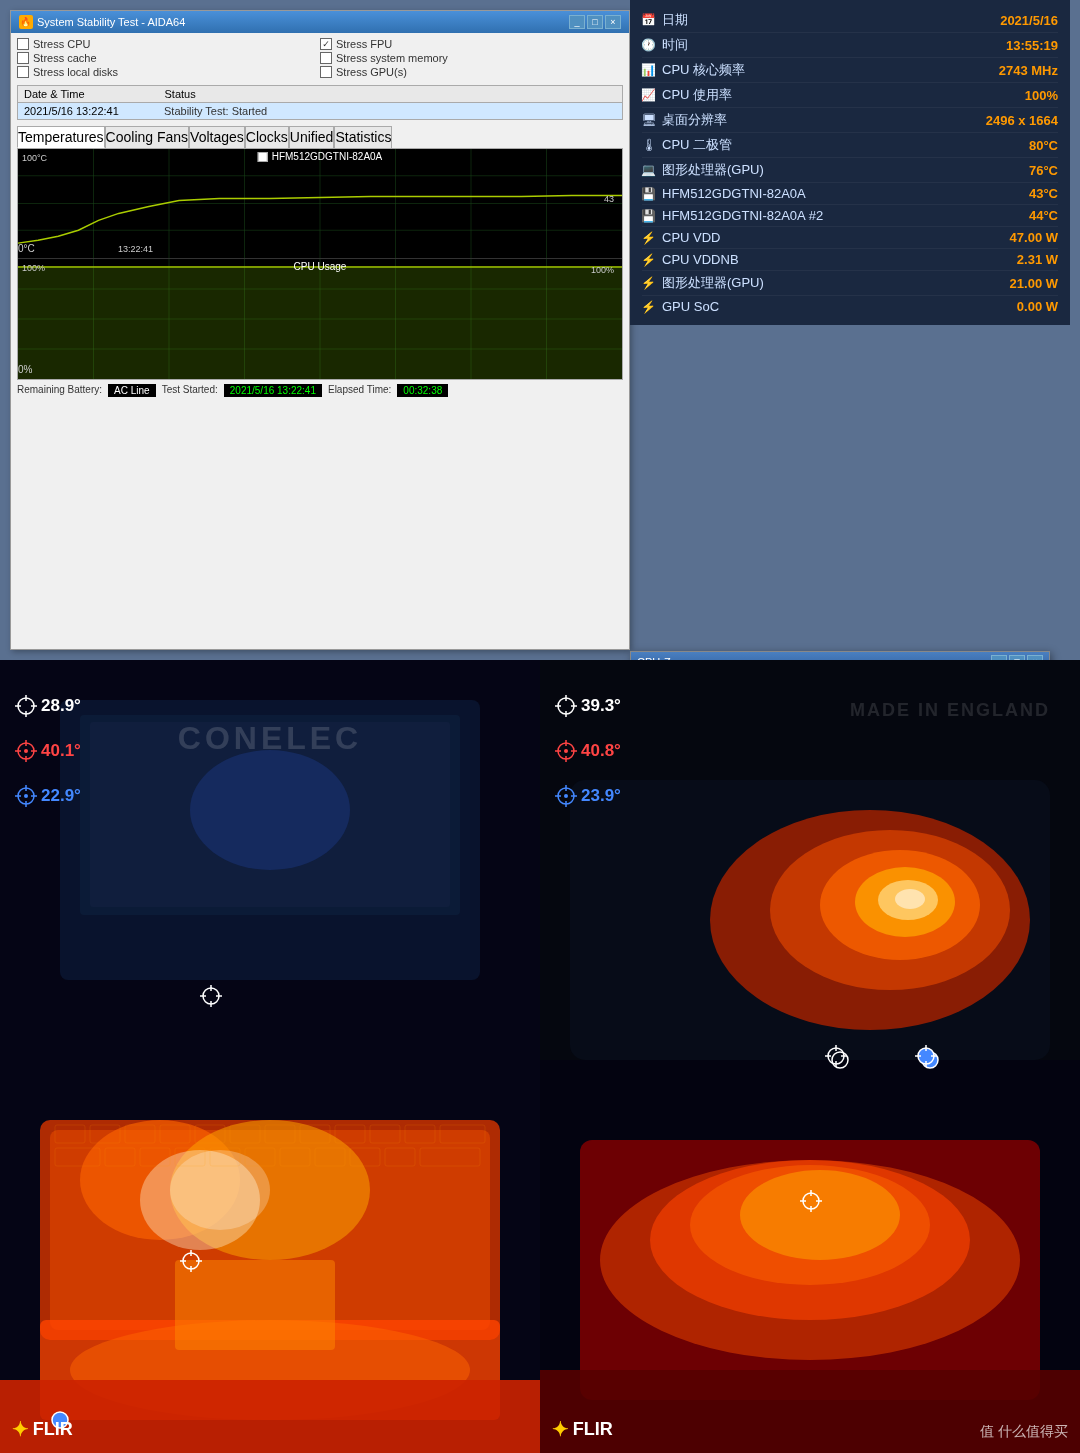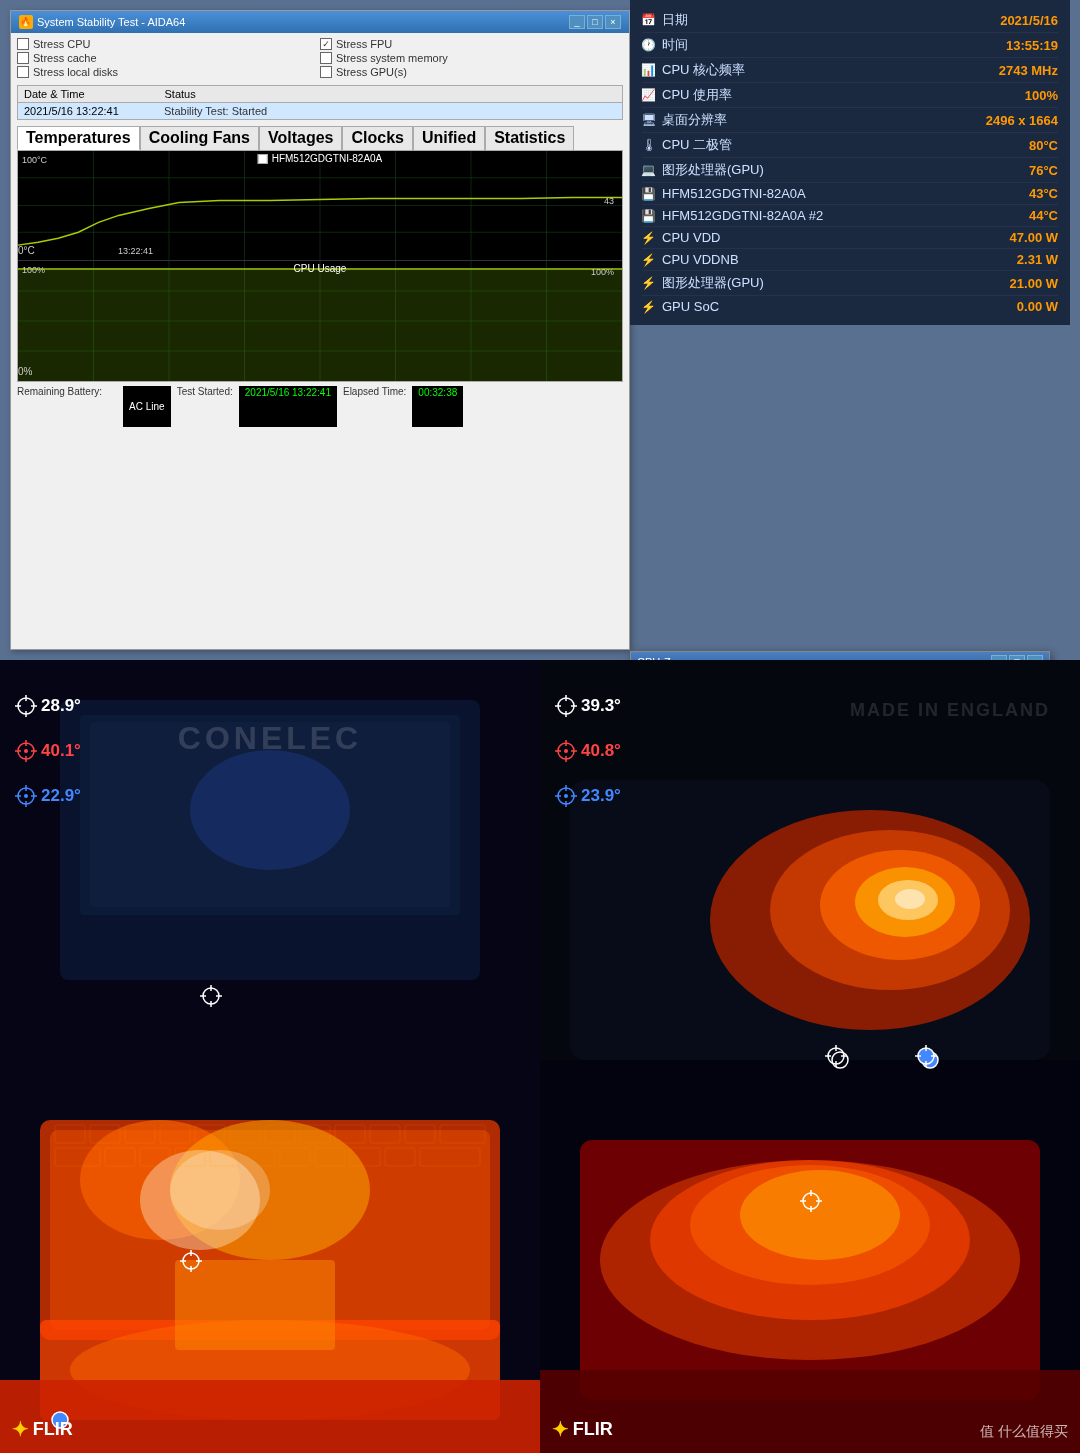--- a/index.html
+++ b/index.html
@@ -134,27 +134,26 @@
 
     
     .aida-tabs {
       display: flex;
       gap: 0;
       padding: 4px 6px 0;
       font-size: 11px;
     }
 
     .aida-tab {
-      padding: 2px 8px;
+      padding: 2px 0;
       border: 1px solid #aaa;
       border-bottom: none;
       background: #e8e8e8;
       cursor: pointer;
-      font-size: 16px;
-      font-weight: bold;
+      font-size: 14px;
     }
 
     .aida-tab.active {
       background: white;
       border-bottom: 1px solid white;
     }
 
     
     .charts-area {
       margin: 0 6px;
@@ -237,23 +236,22 @@
       display: flex;
       gap: 6px;
       margin-bottom: 4px;
     }
 
     .battery-label { color: #333; font-size: 10px; }
 
     .battery-value {
       background: black;
       color: white;
-      padding: 15px 6px;
+      padding: 1px 6px;
       font-size: 10px;
-      margin-left: 15px;
     }
 
     .date-value {
       background: black;
       color: #00ff00;
       padding: 1px 6px;
       font-size: 10px;
     }
 
     .toolbar-buttons {

